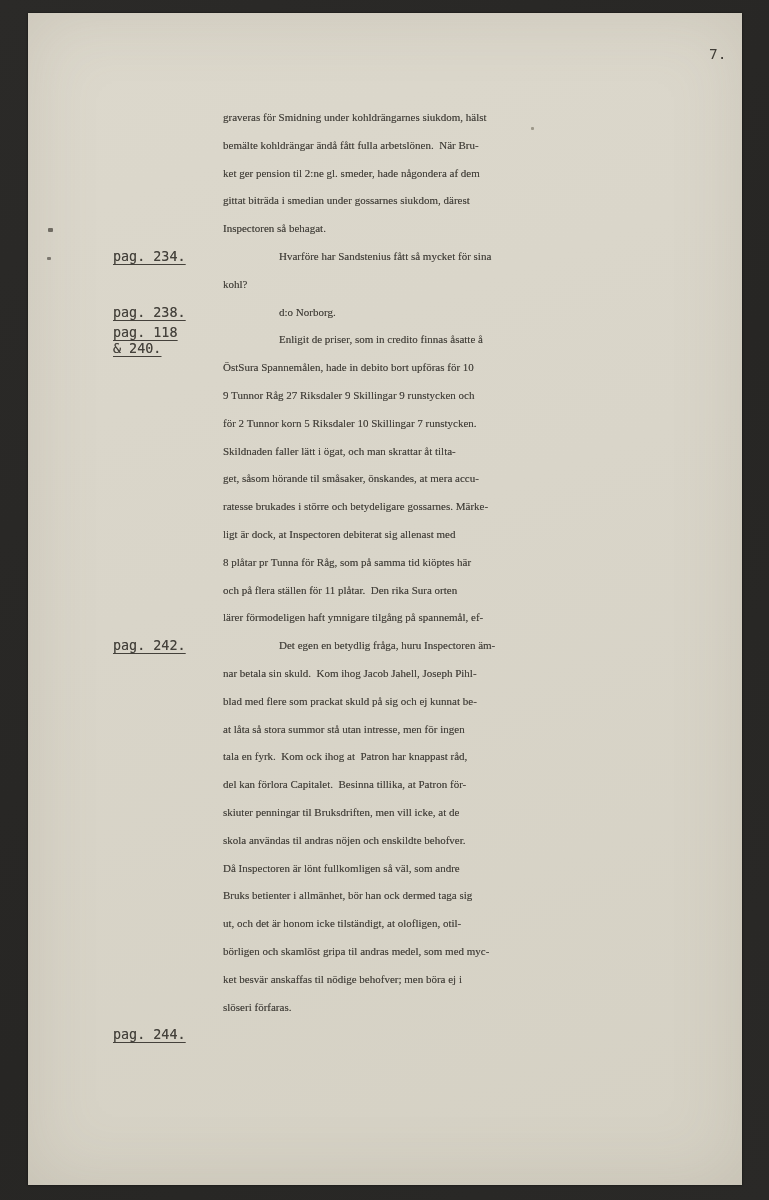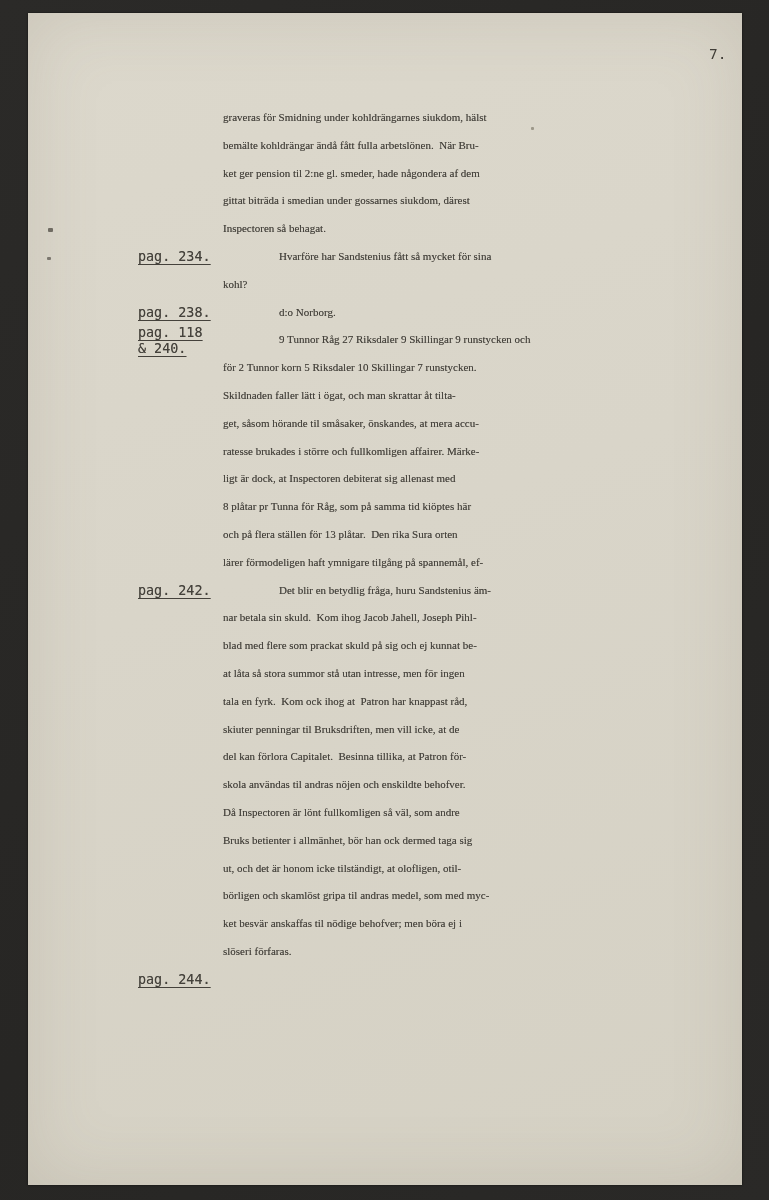--- a/index.html
+++ b/index.html
@@ -34,21 +34,20 @@
   .line {
     font-size: 11px; line-height: 27.8px;
     color: #44413b; white-space: pre;
     text-shadow: 0 0 0.5px rgba(62, 59, 52, 0.55);
     font-family: Liberation Serif, serif;
   }
   .para.indent .line:first-child { padding-left: 56px; }
   .note {
     position: absolute; left: 85px; top: 0;
     padding-top: 6px;
-    margin-left: 25px;
   }
   .note.multi { padding-top: 0; margin-top: -1px; }
   .note-line {
     font-size: 13.4px; line-height: 16px;
     color: #44413b; white-space: pre;
     text-decoration: underline;
     text-underline-offset: 3px;
     text-decoration-thickness: 1.3px;
     text-shadow: 0 0 0.5px rgba(62, 59, 52, 0.55);
   }
@@ -95,43 +94,45 @@
         <div>
           <div class="line">d:o Norborg.</div>
         </div>
       </div>
       <div class="para indent">
         <div class="note multi">
           <div class="note-line">pag. 118</div>
           <div class="note-line">&amp; 240.</div>
         </div>
         <div>
+          <div class="line">Enligit de priser, som in credito finnas åsatte å</div>
+          <div class="line">ÖstSura Spannemålen, hade in debito bort upföras för 10</div>
           <div class="line">9 Tunnor Råg 27 Riksdaler 9 Skillingar 9 runstycken och</div>
           <div class="line">för 2 Tunnor korn 5 Riksdaler 10 Skillingar 7 runstycken.</div>
           <div class="line">Skildnaden faller lätt i ögat, och man skrattar åt tilta-</div>
           <div class="line">get, såsom hörande til småsaker, önskandes, at mera accu-</div>
-          <div class="line">ratesse brukades i större och fullkomligen affairer. Märke-</div>
+          <div class="line">ratesse brukades i större och betydeligare gossarnes. Märke-</div>
           <div class="line">ligt är dock, at Inspectoren debiterat sig allenast med</div>
           <div class="line">8 plåtar pr Tunna för Råg, som på samma tid kiöptes här</div>
-          <div class="line">och på flera ställen för 13 plåtar.  Den rika Sura orten</div>
+          <div class="line">och på flera ställen för 11 plåtar.  Den rika Sura orten</div>
           <div class="line">lärer förmodeligen haft ymnigare tilgång på spannemål, ef-</div>
         </div>
       </div>
       <div class="para indent">
         <div class="note">
           <div class="note-line">pag. 242.</div>
         </div>
         <div>
-          <div class="line">Det blir en betydlig fråga, huru Sandstenius äm-</div>
+          <div class="line">Det egen en betydlig fråga, huru Inspectoren äm-</div>
           <div class="line">nar betala sin skuld.  Kom ihog Jacob Jahell, Joseph Pihl-</div>
           <div class="line">blad med flere som prackat skuld på sig och ej kunnat be-</div>
           <div class="line">at låta så stora summor stå utan intresse, men för ingen</div>
           <div class="line">tala en fyrk.  Kom ock ihog at  Patron har knappast råd,</div>
+          <div class="line">del kan förlora Capitalet.  Besinna tillika, at Patron för-</div>
           <div class="line">skiuter penningar til Bruksdriften, men vill icke, at de</div>
-          <div class="line">del kan förlora Capitalet.  Besinna tillika, at Patron för-</div>
           <div class="line">skola användas til andras nöjen och enskildte behofver.</div>
           <div class="line">Då Inspectoren är lönt fullkomligen så väl, som andre</div>
           <div class="line">Bruks betienter i allmänhet, bör han ock dermed taga sig</div>
           <div class="line">ut, och det är honom icke tilständigt, at olofligen, otil-</div>
           <div class="line">börligen och skamlöst gripa til andras medel, som med myc-</div>
           <div class="line">ket besvär anskaffas til nödige behofver; men böra ej i</div>
           <div class="line">slöseri förfaras.</div>
         </div>
       </div>
       <div class="para indent">

